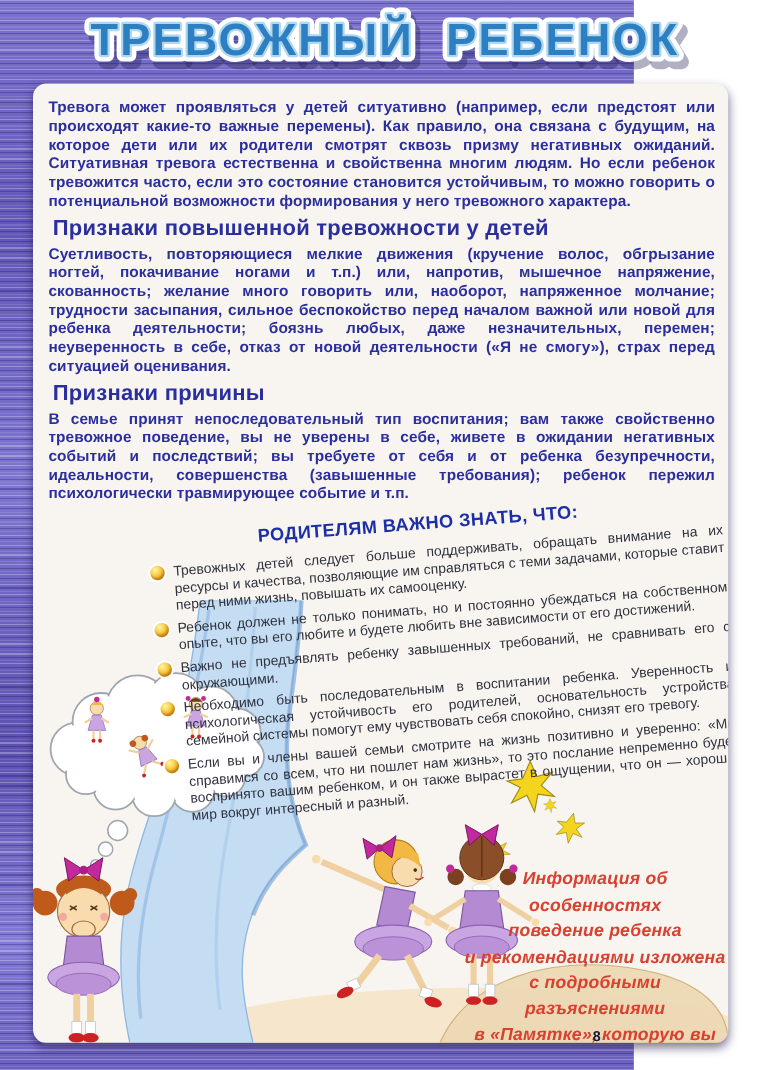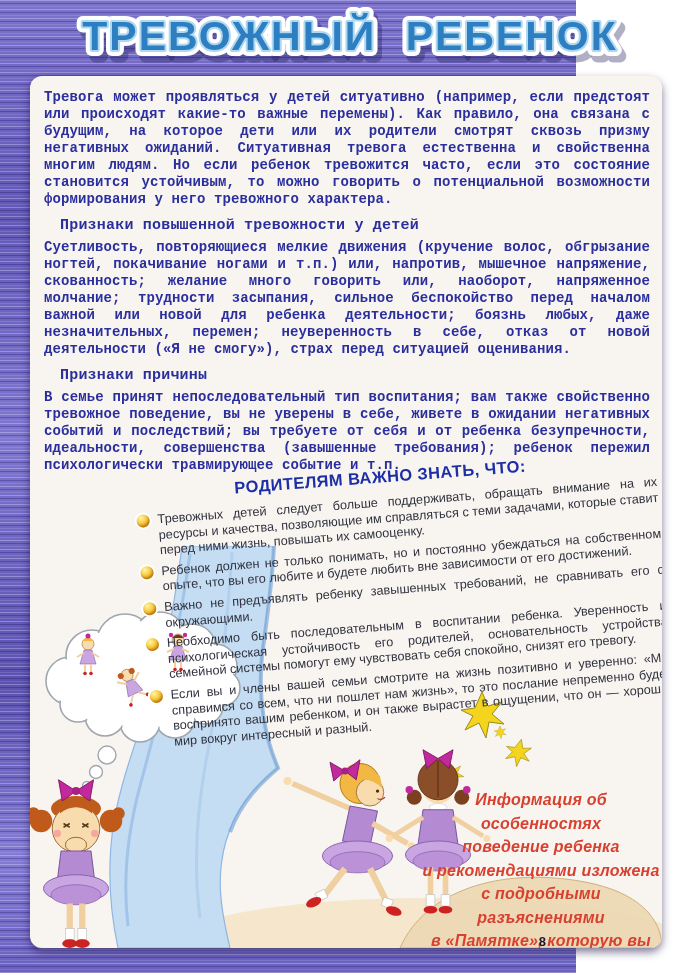--- a/index.html
+++ b/index.html
@@ -13,27 +13,27 @@
         rgba(25,15,95,.30) 3px 4px, transparent 4px 6px,
         rgba(255,255,255,.12) 6px 7px, transparent 7px 9px),
       linear-gradient(180deg,#7c73cd 0%,#6257b6 22%,#7e76d0 45%,#5c51af 70%,#837bd4 88%,#6a60bf 100%);
   }
   .title-svg{position:absolute;top:6px;left:0;}
   .card{
     position:absolute;left:30px;top:76px;width:632px;height:872px;
     background:#f8f5f0;border-radius:12px;overflow:hidden;
     box-shadow:0 4px 9px rgba(25,15,70,.55), 2px 2px 0 rgba(255,255,255,.25);
   }
-  .content{padding:13px 12px 0 14px;position:relative;z-index:2;font-family:Liberation Mono, monospace;}
+  .content{padding:13px 12px 0 14px;position:relative;z-index:2;}
   p.body{
     margin:0 0 4px;color:#2b2f9e;font-size:14px;line-height:17px;
     font-weight:600;text-align:justify;letter-spacing:.1px;
   }
   h2.sect{
-    margin:6px 16px 2px;color:#2b2f9e;font-size:15px;line-height:23px;
+    margin:6px 4px 2px;color:#2b2f9e;font-size:20px;line-height:23px;
     font-weight:700;letter-spacing:.2px;
   }
   .parents{
     position:absolute;left:104px;top:410px;width:522px;z-index:4;
     transform:rotate(-4.3deg);transform-origin:0 0;
   }
   .parents-heading{
     text-align:center;color:#1d2fa6;font-size:16.5px;font-weight:800;
     letter-spacing:.4px;margin:0 30px 9px 0;
   }

